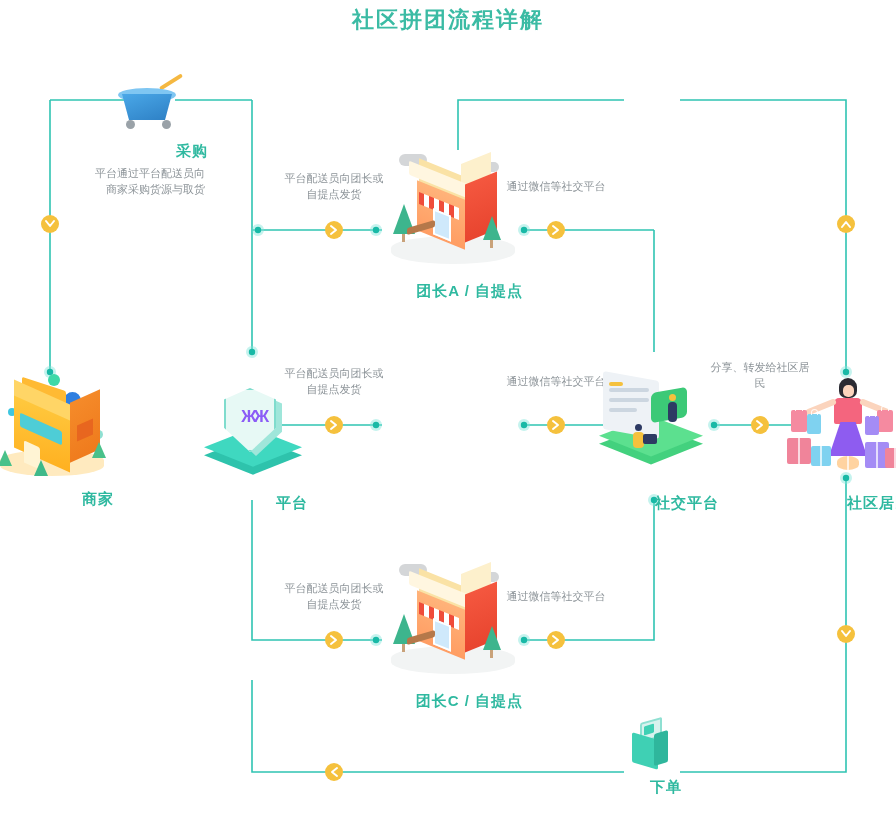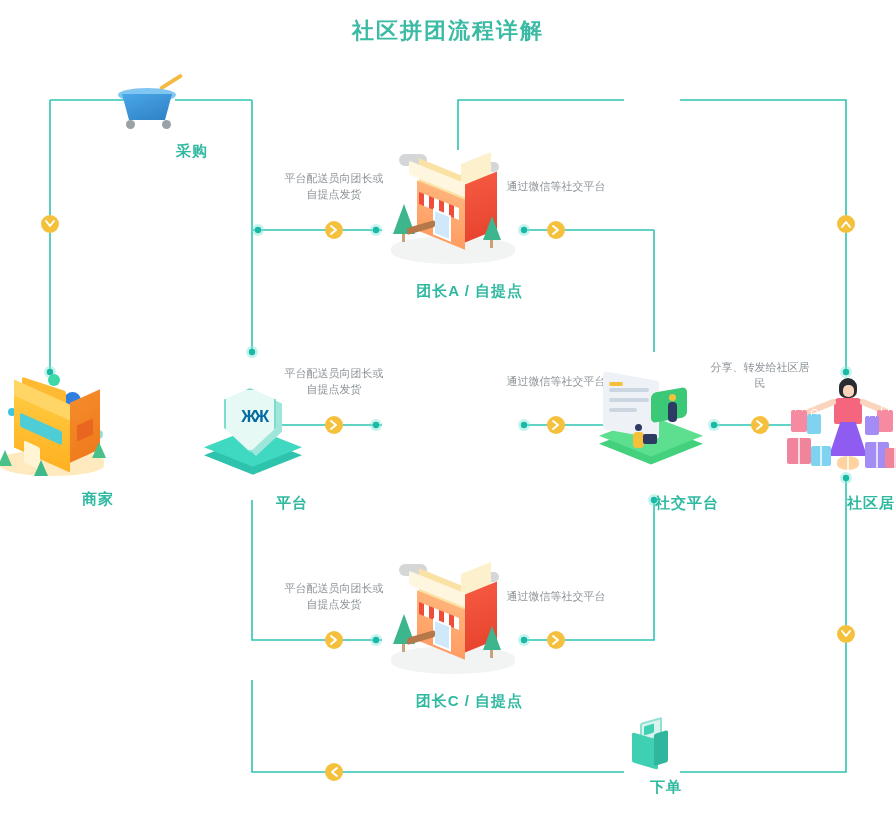--- a/index.html
+++ b/index.html
@@ -21,21 +21,21 @@
   }
   #wires {
     position: absolute;
     left: 0; top: 0;
     width: 896px;
     height: 824px;
     pointer-events: none;
   }
   .page-title {
     position: absolute;
-    left: 0; top: 16px;
+    left: 0; top: 5px;
     width: 896px;
     text-align: center;
     font-size: 22px;
     font-weight: bold;
     color: #3bbba4;
     letter-spacing: 2px;
   }
   .node {
     position: absolute;
     text-align: right;
@@ -160,21 +160,21 @@
     position: absolute; left: 26px; top: 6px;
     width: 52px; height: 64px;
     background: #e7f9f5;
     border: 2px solid #7fdccd;
     box-sizing: border-box;
     clip-path: polygon(50% 0%, 100% 18%, 100% 62%, 50% 100%, 0% 62%, 0% 18%);
   }
   .p-people {
     position: absolute; left: 36px; top: 24px;
     width: 32px; height: 22px;
-    color: #0369a1;
+    color: #8b5cf6;
     font-size: 17px;
     font-weight: bold;
     letter-spacing: -3px;
     line-height: 22px;
   }
 
   
   .shop { width: 140px; height: 130px; position: relative; }
   .s-ground {
     position: absolute; left: 8px; top: 86px;
@@ -568,20 +568,21 @@
 
   <div class="node" style="left:92px; top:78px; width:116px;">
     <div class="node-art cart">
       <div class="c-handle"></div>
       <div class="c-basket-top"></div>
       <div class="c-basket"></div>
       <div class="c-wheel" style="left:16px;"></div>
       <div class="c-wheel" style="left:52px;"></div>
     </div>
     <div class="node-label">采购</div>
+    <div class="node-desc">平台通过平台配送员向商家采购货源与取货</div>
   </div>
 
 
   <div class="node" style="left:-10px; top:378px; width:124px;">
     <div class="node-art merchant">
       <div class="coin" style="left:28px; top:8px; width:14px; height:14px; background:#ffc83f;"></div>
       <div class="coin" style="left:72px; top:14px; width:17px; height:17px; background:#2f7fe0;"></div>
       <div class="coin" style="left:56px; top:-4px; width:12px; height:12px; background:#3ed9a8;"></div>
       <div class="coin" style="left:16px; top:30px; width:8px; height:8px; background:#3ec6e0;"></div>
       <div class="coin" style="left:102px; top:52px; width:9px; height:9px; background:#8fe0d2;"></div>

